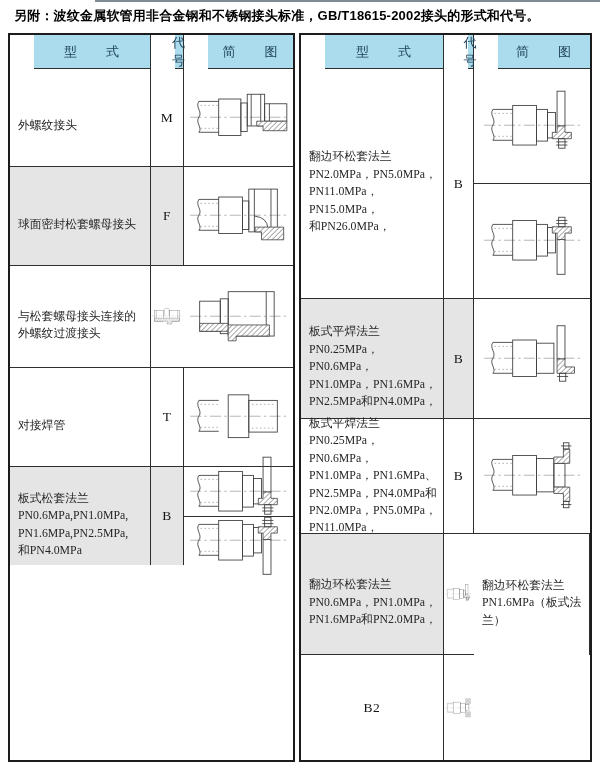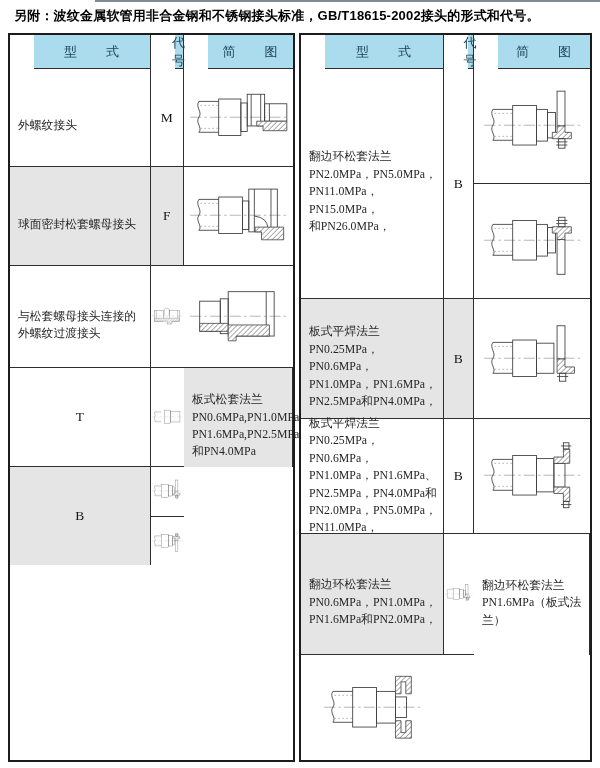--- a/index.html
+++ b/index.html
@@ -133,20 +133,21 @@
           <line x1="4" y1="47" x2="126" y2="47" stroke="#999" stroke-width="0.9" stroke-dasharray="14 4 3 4"></line>
           <rect x="16" y="28" width="26" height="38" fill="none" stroke="#3f3f3f" stroke-width="1.1"></rect>
           <rect x="42" y="25" width="10" height="44" fill="none" stroke="#3f3f3f" stroke-width="1.1"></rect>
           <rect x="52" y="16" width="58" height="56" fill="none" stroke="#3f3f3f" stroke-width="1.1"></rect>
           <line x1="100" y1="16" x2="100" y2="72" stroke="#3f3f3f" stroke-width="1.1"></line>
           <path d="M16,56 H52 V66 H16 Z" fill="url(#ht)" stroke="#3f3f3f" stroke-width="1"></path>
           <path d="M52,58 H104 V72 H62 V78 H52 Z" fill="url(#ht)" stroke="#3f3f3f" stroke-width="1"></path>
         </svg>
       </div>
     </div>
+    <div class="cell lab">对接焊管</div>
     <div class="cell code">T</div>
     <div class="cell dia c3">
       <div class="sub">
         <svg class="dsvg" viewBox="0 0 130 95" xmlns="http://www.w3.org/2000/svg">
           <defs>
             <pattern id="ht" width="4.5" height="4.5" patternUnits="userSpaceOnUse" patternTransform="rotate(45)">
               <rect width="4.5" height="4.5" fill="#fff"></rect>
               <line x1="0" y1="0" x2="0" y2="4.5" stroke="#666" stroke-width="1.4"></line>
             </pattern>
           </defs>
@@ -350,20 +351,21 @@
           <rect x="94" y="6" width="10" height="42" fill="none" stroke="#3f3f3f" stroke-width="1.1"></rect>
           <path d="M94,48 H104 V56 H112 V64 H88 V56 H94 Z" fill="url(#ht)" stroke="#3f3f3f" stroke-width="1"></path>
           <rect x="97" y="64" width="8" height="11" fill="none" stroke="#3f3f3f" stroke-width="1.1"></rect>
           <line x1="94" y1="68" x2="109" y2="68" stroke="#3f3f3f" stroke-width="1.1"></line>
           <line x1="94" y1="72" x2="109" y2="72" stroke="#3f3f3f" stroke-width="1.1"></line>
         </svg>
       </div>
     </div>
     <div class="cell lab rlast">翻边环松套法兰
 PN1.6MPa（板式法兰）</div>
+    <div class="cell code rlast">B2</div>
     <div class="cell dia c3 rlast">
       <div class="sub">
         <svg class="dsvg" viewBox="0 0 130 95" xmlns="http://www.w3.org/2000/svg">
           <defs>
             <pattern id="ht" width="4.5" height="4.5" patternUnits="userSpaceOnUse" patternTransform="rotate(45)">
               <rect width="4.5" height="4.5" fill="#fff"></rect>
               <line x1="0" y1="0" x2="0" y2="4.5" stroke="#666" stroke-width="1.4"></line>
             </pattern>
           </defs>
           <line x1="4" y1="47" x2="126" y2="47" stroke="#999" stroke-width="0.9" stroke-dasharray="14 4 3 4"></line>

